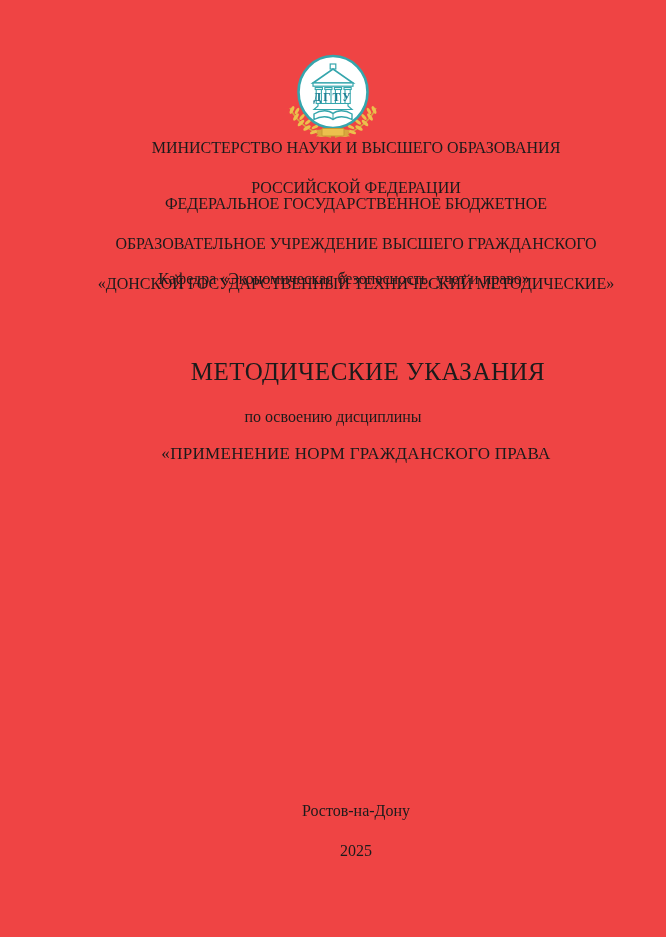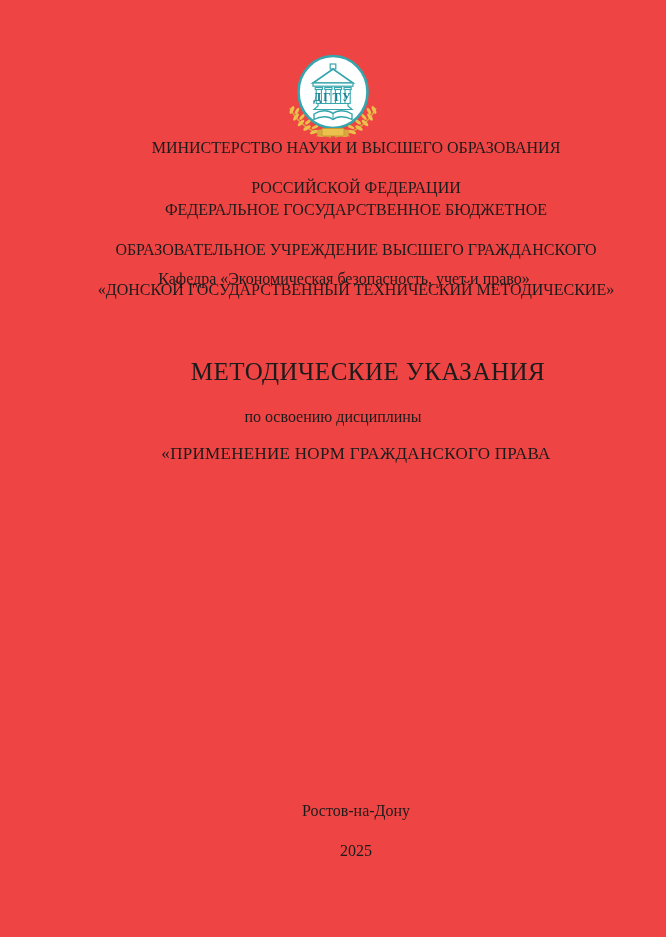--- a/index.html
+++ b/index.html
@@ -19,21 +19,21 @@
   .block {
     position: absolute;
     left: 0; width: 100%;
     text-align: center;
     white-space: pre-line;
   }
   .logo-wrap { top: 36px; }
   .logo-wrap svg { display: block; margin: 0 auto; }
 
   .ministry     { top: 118px; font-size: 16px; line-height: 20px; }
-  .institution  { top: 180px; font-size: 16px; line-height: 20px; }
+  .institution  { top: 174px; font-size: 16px; line-height: 20px; }
   .department   { top: 269px; font-size: 16px; line-height: 20px; padding-left: 11px; }
 
   .doc-title    { top: 356px; font-size: 25px; line-height: 32px; letter-spacing: 0.5px; margin-left: 35px; }
   .subtitle     { top: 407px; font-size: 16px; line-height: 19px; }
   .discipline   { top: 425px; font-size: 17px; line-height: 19px; letter-spacing: 0.3px; text-align: center; }
 
   .footer       { top: 781px; font-size: 16px; line-height: 20px; }
 
   .line { display: block; margin-left: 46px; }
 </style>

